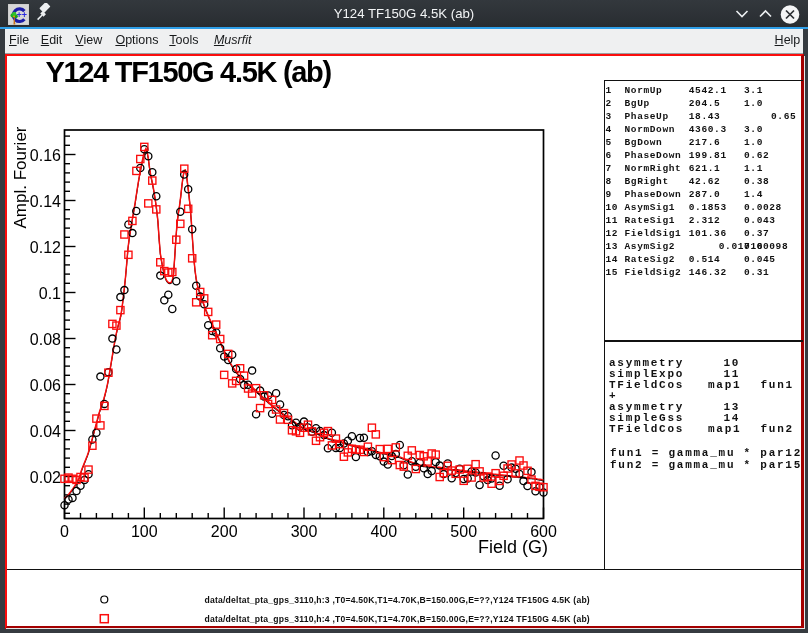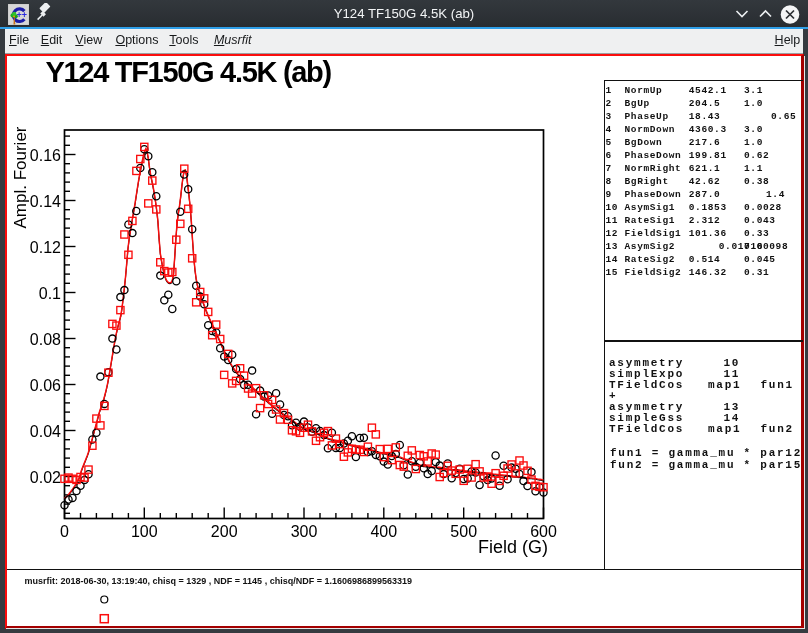--- a/index.html
+++ b/index.html
@@ -441,33 +441,33 @@
       <span class="abs" style="left:624.5px;top:162.8px;">NormRight</span>
       <span class="abs" style="left:688.8px;top:162.8px;">621.1</span>
       <span class="abs" style="left:744px;top:162.8px;">1.1</span>
       <span class="abs" style="left:605.5px;top:175.8px;">8</span>
       <span class="abs" style="left:624.5px;top:175.8px;">BgRight</span>
       <span class="abs" style="left:688.8px;top:175.8px;">42.62</span>
       <span class="abs" style="left:744px;top:175.8px;">0.38</span>
       <span class="abs" style="left:605.5px;top:188.8px;">9</span>
       <span class="abs" style="left:624.5px;top:188.8px;">PhaseDown</span>
       <span class="abs" style="left:688.8px;top:188.8px;">287.0</span>
-      <span class="abs" style="left:744px;top:188.8px;margin-left:22px;">1.4</span>
+      <span class="abs" style="left:744px;top:188.8px;">1.4</span>
       <span class="abs" style="left:605.5px;top:201.8px;">10</span>
       <span class="abs" style="left:624.5px;top:201.8px;">AsymSig1</span>
       <span class="abs" style="left:688.8px;top:201.8px;">0.1853</span>
       <span class="abs" style="left:744px;top:201.8px;">0.0028</span>
       <span class="abs" style="left:605.5px;top:214.8px;">11</span>
       <span class="abs" style="left:624.5px;top:214.8px;">RateSig1</span>
       <span class="abs" style="left:688.8px;top:214.8px;">2.312</span>
       <span class="abs" style="left:744px;top:214.8px;">0.043</span>
       <span class="abs" style="left:605.5px;top:227.8px;text-align:center;">12</span>
       <span class="abs" style="left:624.5px;top:227.8px;">FieldSig1</span>
       <span class="abs" style="left:688.8px;top:227.8px;">101.36</span>
-      <span class="abs" style="left:744px;top:227.8px;">0.33</span>
+      <span class="abs" style="left:744px;top:227.8px;">0.37</span>
       <span class="abs" style="left:605.5px;top:240.8px;">13</span>
       <span class="abs" style="left:624.5px;top:240.8px;">AsymSig2</span>
       <span class="abs" style="left:688.8px;top:240.8px;margin-left:30px;">0.01716</span>
       <span class="abs" style="left:744px;top:240.8px;">0.00098</span>
       <span class="abs" style="left:605.5px;top:253.8px;">14</span>
       <span class="abs" style="left:624.5px;top:253.8px;">RateSig2</span>
       <span class="abs" style="left:688.8px;top:253.8px;">0.514</span>
       <span class="abs" style="left:744px;top:253.8px;font-family:Liberation Mono, monospace;">0.045</span>
       <span class="abs" style="left:605.5px;top:266.8px;">15</span>
       <span class="abs" style="left:624.5px;top:266.8px;">FieldSig2</span>
@@ -487,14 +487,15 @@
       <span class="abs" style="left:723.5px;top:400.7px;">13</span>
       <span class="abs" style="left:609px;top:411.8px;">simpleGss</span>
       <span class="abs" style="left:723.5px;top:411.8px;">14</span>
       <span class="abs" style="left:609px;top:422.9px;">TFieldCos</span>
       <span class="abs" style="left:708px;top:422.9px;">map1</span>
       <span class="abs" style="left:760.5px;top:422.9px;">fun2</span>
       <span class="abs" style="left:610px;top:446.6px;">fun1 = gamma_mu * par12</span>
       <span class="abs" style="left:610px;top:458.5px;">fun2 = gamma_mu * par15</span>
   </div>
 
-  <div class="abs" style="left:24.5px;top:576.5px;font-size:9px;font-weight:bold;line-height:1;color:#111;">musrfit: 2018-06-30, 13:19:40, chisq = 1329 , NDF = 1145 , chisq/NDF = 1.1606986899563319</div>
+  <div class="abs" style="left:204.5px;top:595.8px;font-size:8.6px;letter-spacing:0.21px;font-weight:bold;line-height:1;color:#111;">data/deltat_pta_gps_3110,h:3 ,T0=4.50K,T1=4.70K,B=150.00G,E=??,Y124 TF150G 4.5K (ab)</div>
+  <div class="abs" style="left:204.5px;top:614.8px;font-size:8.6px;letter-spacing:0.21px;font-weight:bold;line-height:1;color:#111;">data/deltat_pta_gps_3110,h:4 ,T0=4.50K,T1=4.70K,B=150.00G,E=??,Y124 TF150G 4.5K (ab)</div>
 </div>
 
 </body></html>

